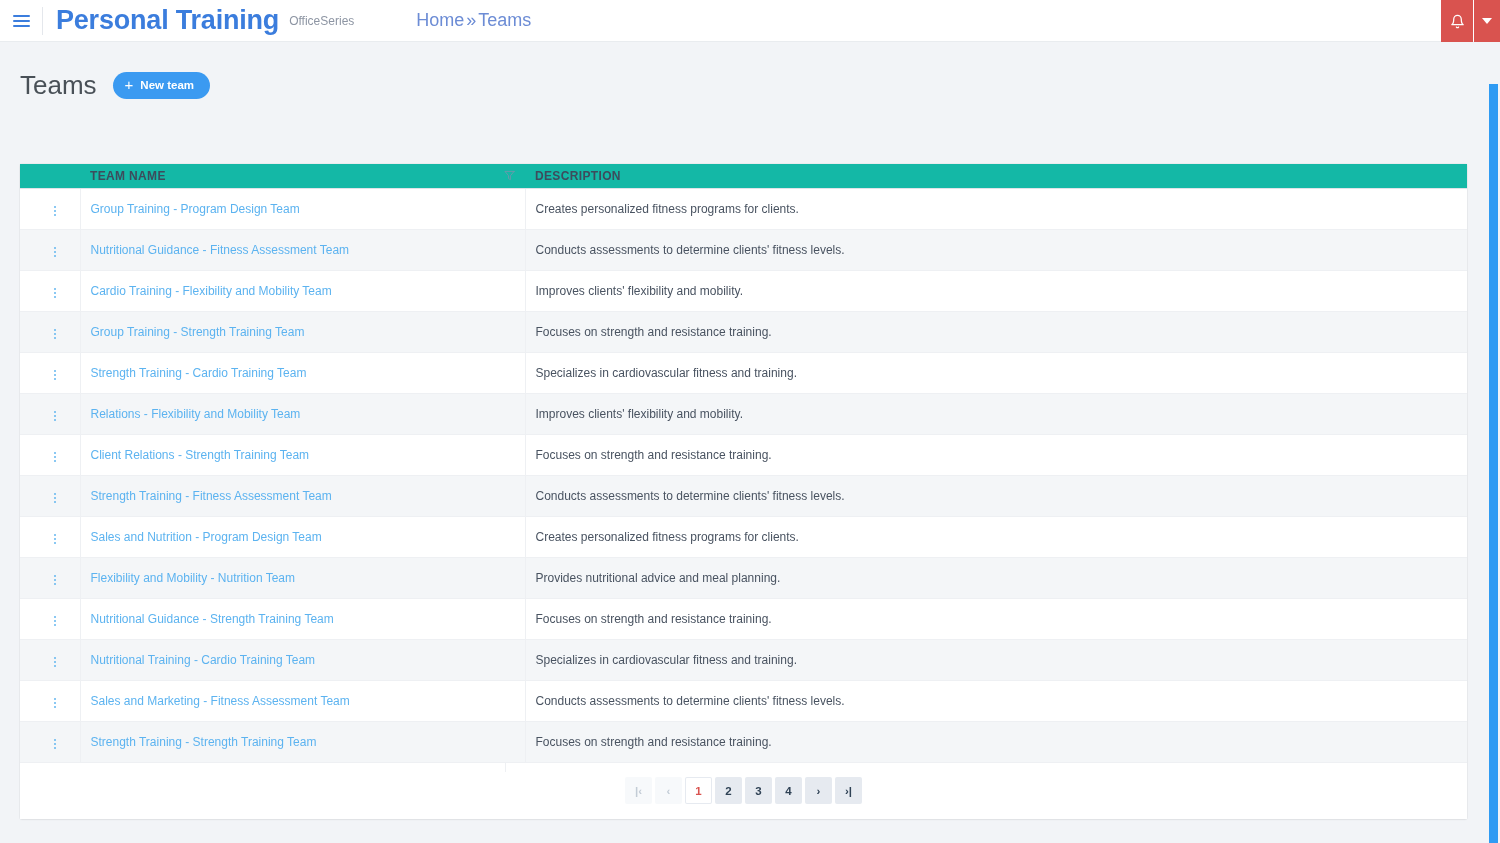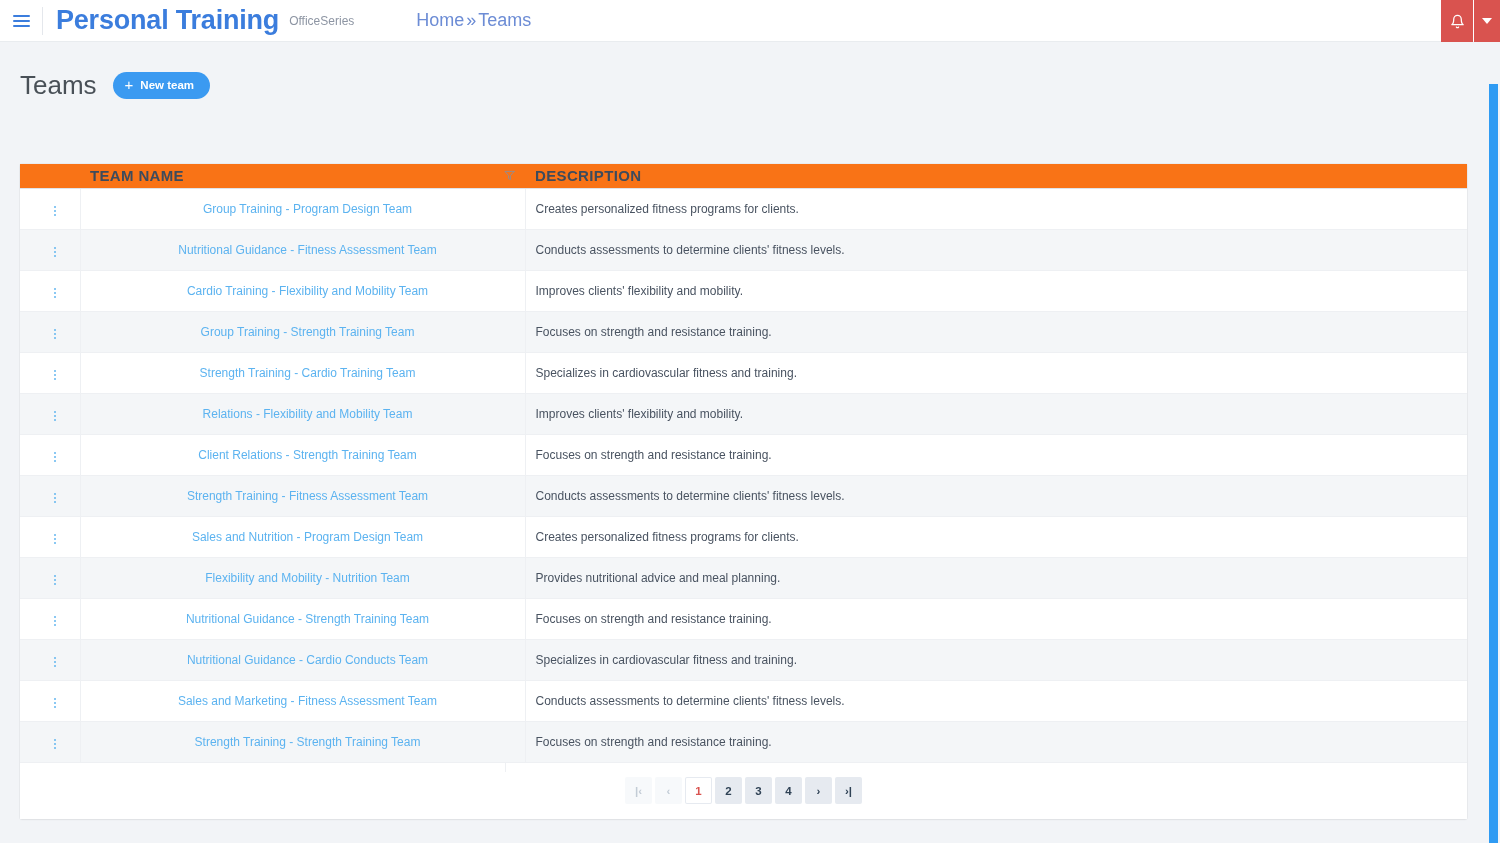--- a/index.html
+++ b/index.html
@@ -147,23 +147,23 @@
     background: #ffffff;
     border-radius: 2px;
     box-shadow: 0 0 0 1px rgba(0,0,0,0.03), 0 1px 2px rgba(0,0,0,0.05);
   }
   table.grid {
     width: 100%;
     border-collapse: collapse;
     table-layout: fixed;
   }
   table.grid th {
-    background: #f97316;
+    background: #14b8a6;
     color: #3d4b5c;
-    font-size: 15px;
+    font-size: 12px;
     font-weight: bold;
     letter-spacing: 0.35px;
     text-align: left;
     height: 24px;
     padding: 0 0 0 10px;
     border-bottom: 1px solid #dfe3e8;
     vertical-align: middle;
   }
   th.c-menu { width: 60px; padding: 0; }
   th.c-name { width: 445px; position: relative; }
@@ -182,21 +182,21 @@
   td.c-menu { text-align: center; padding: 0; }
   td.c-name a {
     color: #5cb3f0;
     text-decoration: none;
     font-size: 12px;
     cursor: pointer;
   }
   td.c-desc { color: #50596a; }
   tbody tr:nth-child(even) { background: #f4f6f8; }
   tbody tr:nth-child(odd)  { background: #ffffff; }
-  tbody tr td.c-menu, tbody tr td.c-name { border-right: 1px solid #eef0f3; text-align: center; }
+  tbody tr td.c-menu, tbody tr td.c-name { border-right: 1px solid #eef0f3; }
   tbody tr td.c-menu { border-right: 1px solid #eef0f3; }
 
   .dots {
     display: inline-flex;
     flex-direction: column;
     gap: 2px;
     cursor: pointer;
     padding: 4px 8px;
   }
   .dots i {
@@ -433,21 +433,21 @@
               </span></td>
             <td class="c-name"><a href="#">Nutritional Guidance - Strength Training Team</a></td>
             <td class="c-desc">Focuses on strength and resistance training.</td>
           </tr>
           <tr>
             <td class="c-menu"><span class="dots">
                 <i></i>
                 <i></i>
                 <i></i>
               </span></td>
-            <td class="c-name"><a href="#">Nutritional Guidance - Cardio Conducts Team</a></td>
+            <td class="c-name"><a href="#">Nutritional Training - Cardio Training Team</a></td>
             <td class="c-desc">Specializes in cardiovascular fitness and training.</td>
           </tr>
           <tr>
             <td class="c-menu"><span class="dots">
                 <i></i>
                 <i></i>
                 <i></i>
               </span></td>
             <td class="c-name"><a href="#">Sales and Marketing - Fitness Assessment Team</a></td>
             <td class="c-desc">Conducts assessments to determine clients' fitness levels.</td>

